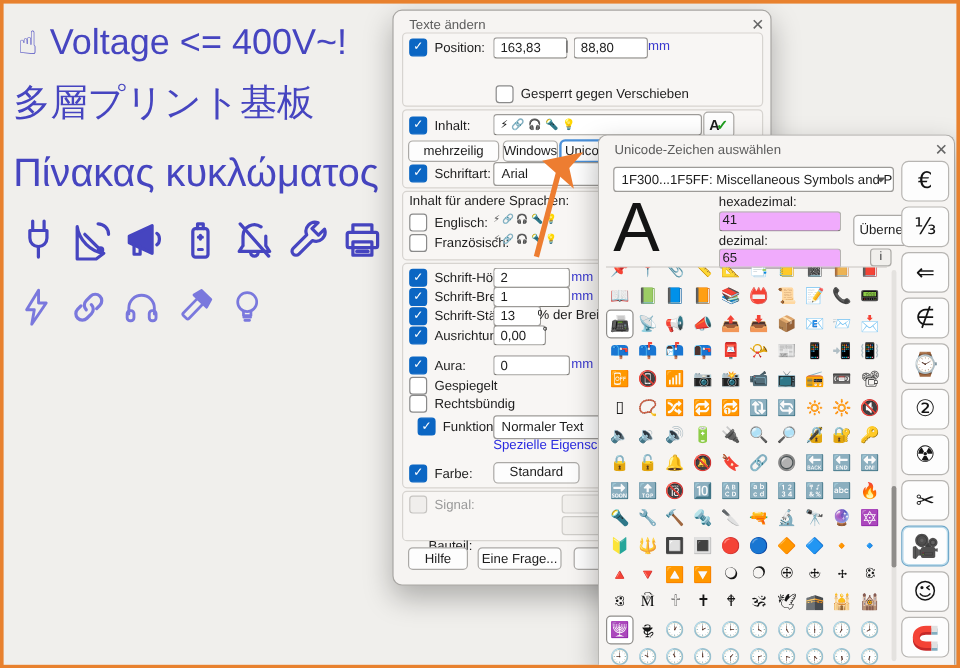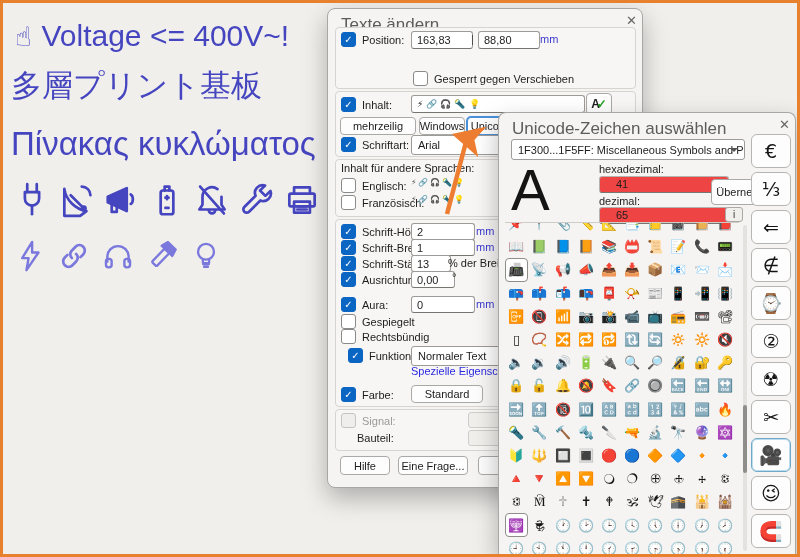--- a/index.html
+++ b/index.html
@@ -4,21 +4,21 @@
 <style>
   html,body{margin:0;padding:0;background:#d8d6d2;font-family:"Liberation Sans",sans-serif;}
   .screen{position:relative;width:794px;height:551px;border:3px solid #e8812e;background:#f0efec;overflow:hidden;}
   
   .cv-line{position:absolute;color:#4645c0;white-space:nowrap;}
   .icon-row{position:absolute;display:flex;align-items:center;}
   .icon-row svg{display:block;}
   
   .dlg{position:absolute;background:#f6f4f2;border:1px solid #a9a7a4;border-radius:8px;
        box-shadow:0 10px 24px rgba(0,0,0,.28);}
-  .dlg-title{position:absolute;left:13px;top:6px;font-size:17px;color:#5c5c5c;}
+  .dlg-title{position:absolute;left:13px;top:6px;font-size:11px;color:#5c5c5c;}
   .dlg-close{position:absolute;top:5px;font-size:13px;color:#666;cursor:pointer;line-height:14px;}
   .grp{position:absolute;border:1px solid #d7d4d0;border-radius:4px;background:#f8f6f4;}
   .row{position:absolute;display:flex;align-items:center;gap:6px;font-size:11px;color:#1d1d1d;}
   .cb{width:13px;height:13px;border:1px solid #8a8a8a;border-radius:3px;background:#fff;
       display:inline-flex;align-items:center;justify-content:center;flex:0 0 auto;}
   .cb.on{background:#0b66c3;border-color:#0b66c3;}
   .cb.on::after{content:'✓';color:#fff;font-size:10px;line-height:10px;}
   .cb.dis{border-color:#c6c4c1;background:#f0eeec;}
   .fld{position:absolute;background:#fff;border:1px solid #9d9b98;border-bottom-color:#77756f;
        border-radius:3px;font-size:11px;color:#1d1d1d;padding:1px 5px;display:flex;align-items:center;overflow:hidden;white-space:nowrap;}
@@ -31,22 +31,22 @@
   .btn.focus{border-color:#4a90d9;box-shadow:0 0 0 1px #4a90d9;}
   .unit{color:#3a39cf;font-size:11px;}
   .lbl-dis{color:#9a9a9a;}
   .link{font-size:11px;color:#2a2ae0;}
   .sep-v{color:#444;font-size:11px;}
   .spell{font-size:12px;font-weight:bold;color:#1d1d1d;}
   .spell .chk{color:#1f9d1f;margin-left:-3px;font-weight:bold;}
   
   .preview-a{position:absolute;font-size:58px;color:#141414;line-height:58px;}
   .small-lbl{position:absolute;font-size:11px;color:#1d1d1d;}
-  .uline-fld{position:absolute;background:#ef4444;border:1px solid #b5b3b0;border-bottom:1px solid #77756f;
-       border-radius:3px;font-size:11px;padding:1px 16px;color:#1d1d1d;}
+  .uline-fld{position:absolute;background:#f0abfc;border:1px solid #b5b3b0;border-bottom:1px solid #77756f;
+       border-radius:3px;font-size:11px;padding:1px 2px;color:#1d1d1d;}
   .grid-wrap{position:absolute;overflow:hidden;border-top:1px solid #cfccc8;}
   .grow{display:flex;}
   .gcell{width:23.2px;height:23.2px;display:flex;align-items:center;justify-content:center;
          font-family:"DejaVu Sans",sans-serif;font-size:13px;color:#161616;cursor:pointer;}
   .gcell.gsel{background:#fff;border:1px solid #8f8d8a;border-radius:4px;box-sizing:border-box;}
   .vscroll{position:absolute;width:4px;background:#e4e2df;border-radius:2px;}
   .vthumb{position:absolute;width:4px;background:#8f8d8a;border-radius:2px;}
   .side-col{position:absolute;display:flex;flex-direction:column;gap:4px;}
   .side-btn{width:40px;height:34px;background:#fdfdfd;border:1px solid #b7b5b2;border-radius:6px;
             font-family:"DejaVu Sans",sans-serif;font-size:19px;color:#141414;display:flex;
@@ -236,21 +236,21 @@
       <span>Farbe:</span>
     </div>
     <div class="btn" style="left:83px;top:376px;width:70px;height:16px;">Standard</div>
 
     <div class="grp" style="left:7px;top:400px;width:299px;height:40px;"></div>
     <div class="row" style="left:13px;top:404px;">
       <span class="cb dis"></span>
       <span class="lbl-dis">Signal:</span>
     </div>
     <div class="fld dis" style="left:140px;top:403px;width:158px;height:12px;"></div>
-    <div class="row" style="left:29px;top:423px;">
+    <div class="row" style="left:29px;top:440px;">
       <span>Bauteil:</span>
     </div>
     <div class="fld dis" style="left:140px;top:421px;width:158px;height:12px;"></div>
 
     <div class="btn" style="left:12px;top:447px;width:48px;height:17px;">Hilfe</div>
     <div class="btn" style="left:70px;top:447px;width:68px;height:17px;">Eine Frage...</div>
     <div class="btn" style="left:150px;top:447px;width:60px;height:17px;"></div>
   </div>
 
   <div class="dlg" style="left:495px;top:109px;width:296px;height:442px;border-bottom:none;border-radius:8px 8px 0 0;">

